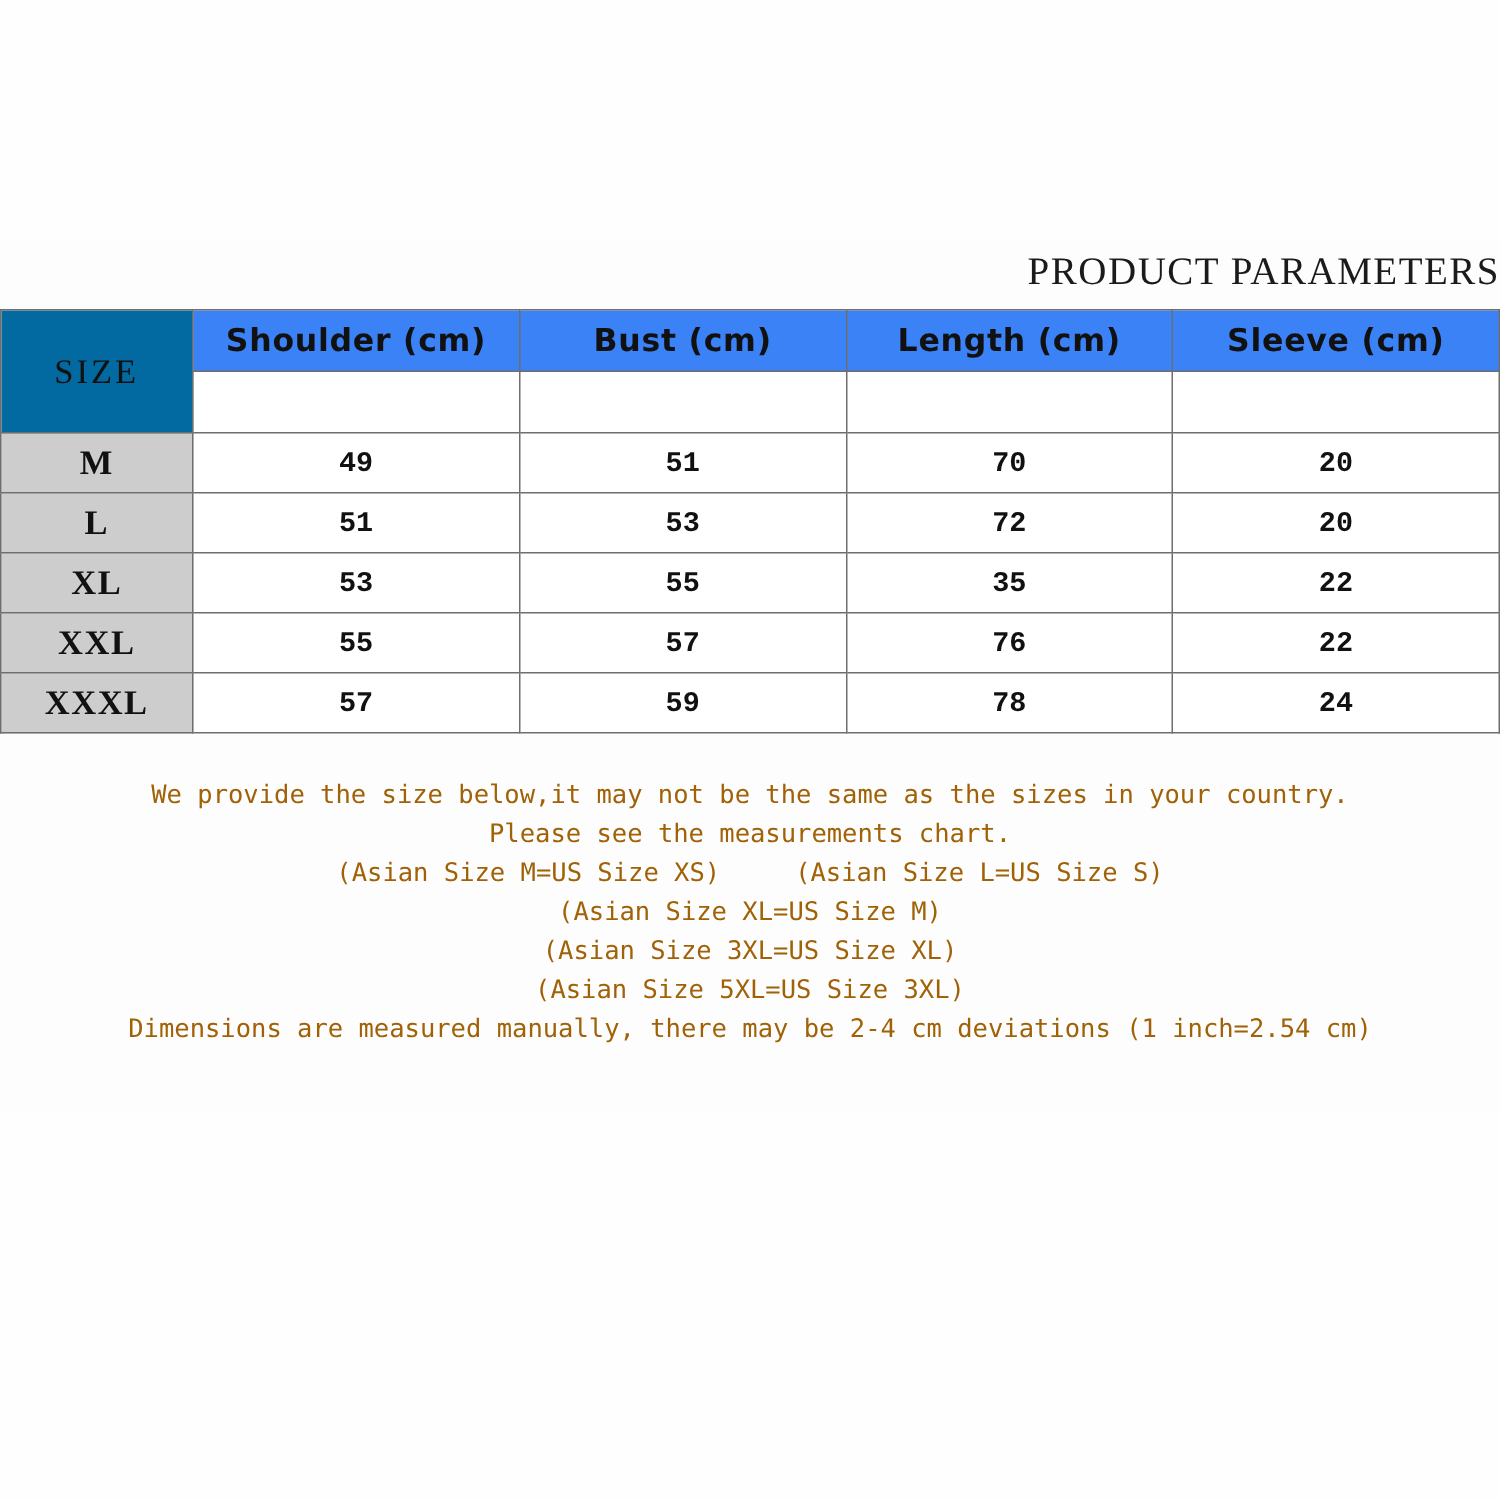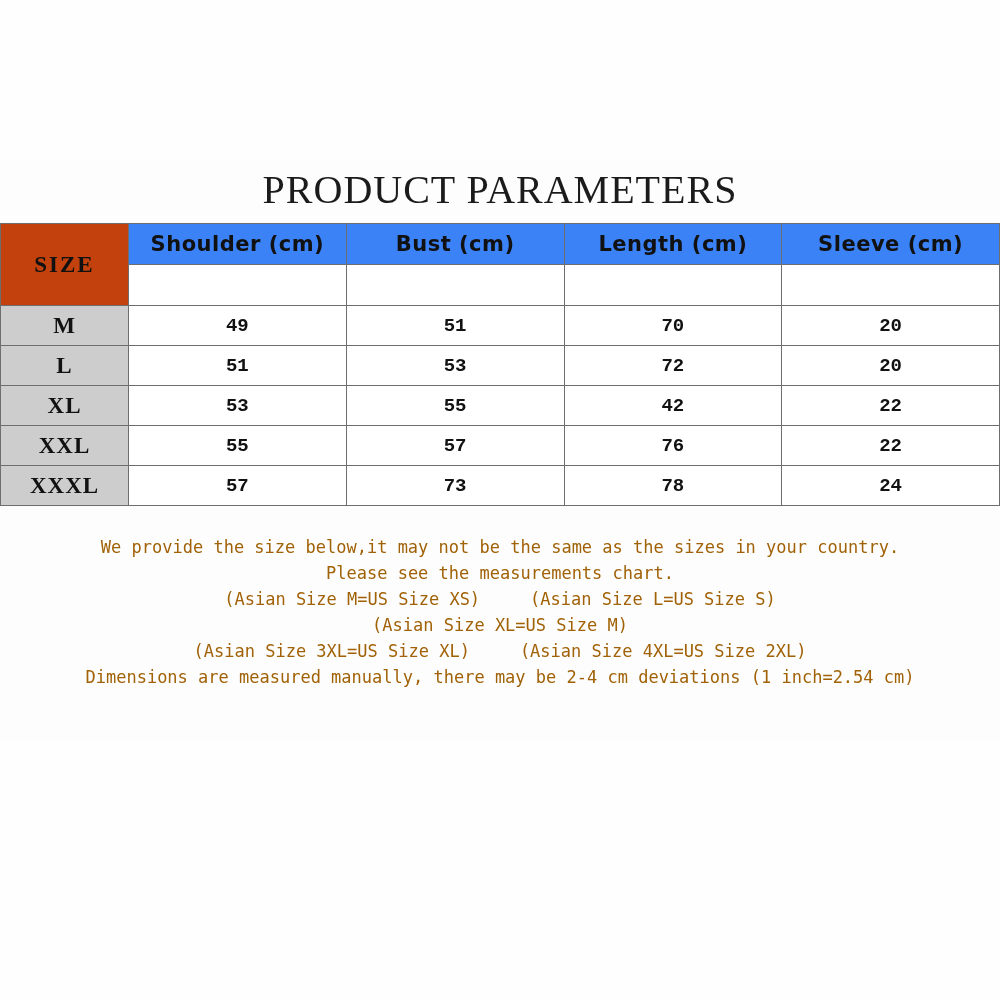--- a/index.html
+++ b/index.html
@@ -19,46 +19,46 @@
     height: 1000px;
     background: #fefefe;
   }
   .content-band {
     position: absolute;
     left: 0;
     top: 160px;
     width: 1000px;
   }
   .title {
-    text-align: center;
+    text-align: right;
     font-family: "Liberation Serif", serif;
-    font-size: 40px;
+    font-size: 26px;
     letter-spacing: 1px;
     color: #1b1b1b;
     padding: 6px 0 10px 0;
     font-weight: 400;
   }
   table.params {
     border-collapse: collapse;
     width: 1000px;
     table-layout: fixed;
   }
   table.params td, table.params th {
     border: 1px solid #6e6e6e;
     text-align: center;
     vertical-align: middle;
     color: #111;
   }
   .hdr-size {
     width: 125px;
-    background: #c2410c;
+    background: #0369a1;
     font-family: "Liberation Serif", serif;
     font-size: 23px;
     letter-spacing: 2px;
-    font-weight: 700;
+    font-weight: 400;
     height: 76px;
   }
   .hdr-col {
     background: #3b82f6;
     font-family: "DejaVu Sans", sans-serif;
     font-size: 21px;
     font-weight: bold;
     height: 38px;
     letter-spacing: 0.5px;
   }
@@ -146,51 +146,51 @@
         <td class="row-size">L</td>
         <td class="cell-val">51</td>
         <td class="cell-val">53</td>
         <td class="cell-val">72</td>
         <td class="cell-val">20</td>
       </tr>
       <tr>
         <td class="row-size">XL</td>
         <td class="cell-val">53</td>
         <td class="cell-val">55</td>
-        <td class="cell-val">42</td>
+        <td class="cell-val">35</td>
         <td class="cell-val">22</td>
       </tr>
       <tr>
         <td class="row-size">XXL</td>
         <td class="cell-val">55</td>
         <td class="cell-val">57</td>
         <td class="cell-val">76</td>
         <td class="cell-val">22</td>
       </tr>
       <tr>
         <td class="row-size">XXXL</td>
         <td class="cell-val">57</td>
-        <td class="cell-val">73</td>
+        <td class="cell-val">59</td>
         <td class="cell-val">78</td>
         <td class="cell-val">24</td>
       </tr>
     </tbody>
       </table>
 
     <div class="notes">
       <div class="line">We provide the size below,it may not be the same as the sizes in your country.</div>
       <div class="line">Please see the measurements chart.</div>
       <div class="pair">
         <span>(Asian Size M=US Size XS)</span>
         <span>(Asian Size L=US Size S)</span>
       </div>
       <div class="pair">
         <span>(Asian Size XL=US Size M)</span>
       </div>
       <div class="pair">
         <span>(Asian Size 3XL=US Size XL)</span>
-        <span>(Asian Size 4XL=US Size 2XL)</span>
       </div>
+      <div class="line">(Asian Size 5XL=US Size 3XL)</div>
       <div class="line">Dimensions are measured manually, there may be 2-4 cm deviations (1 inch=2.54 cm)</div>
     </div>
 
   </div>
 </div>
 
 </body></html>

